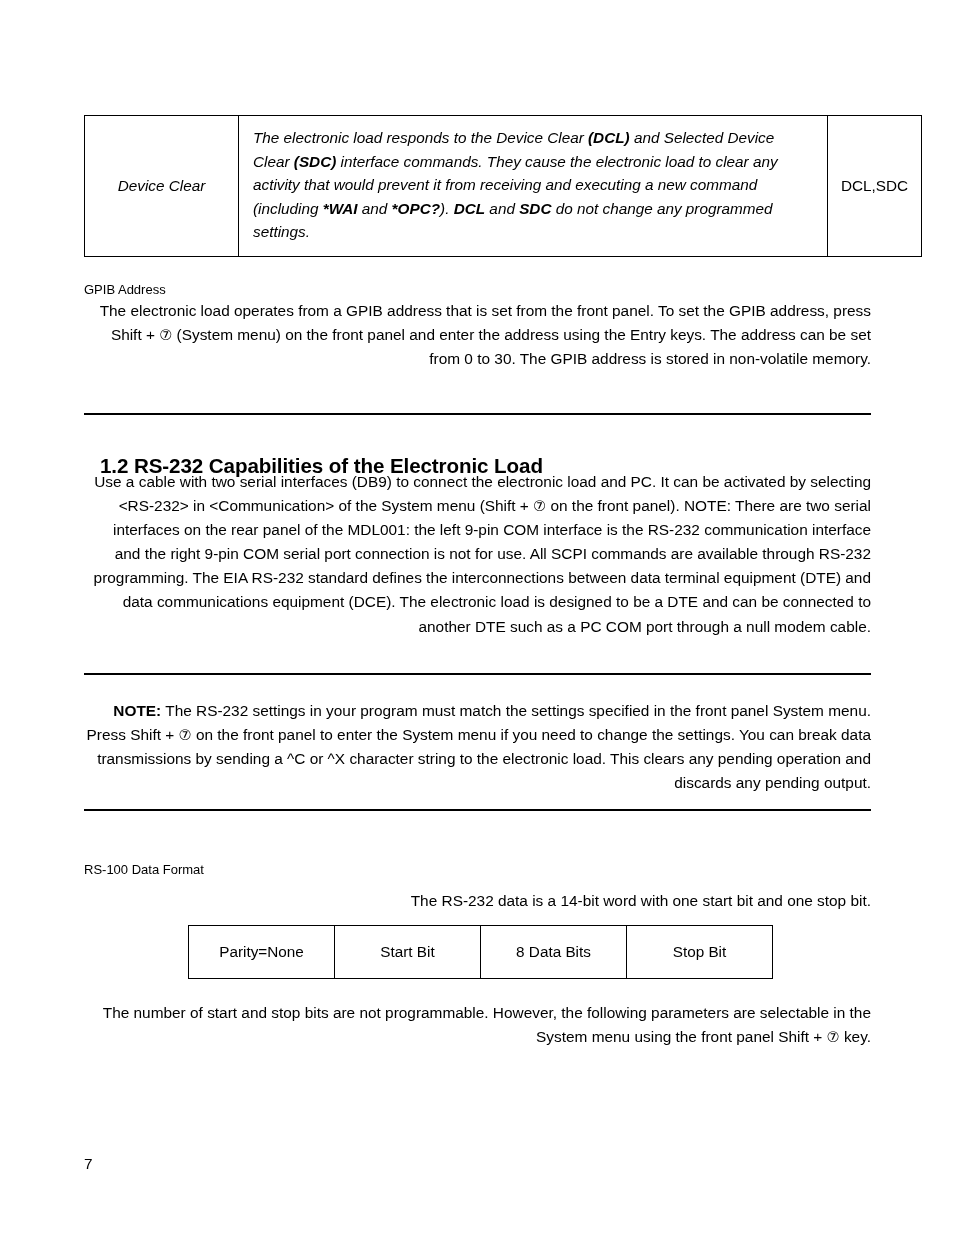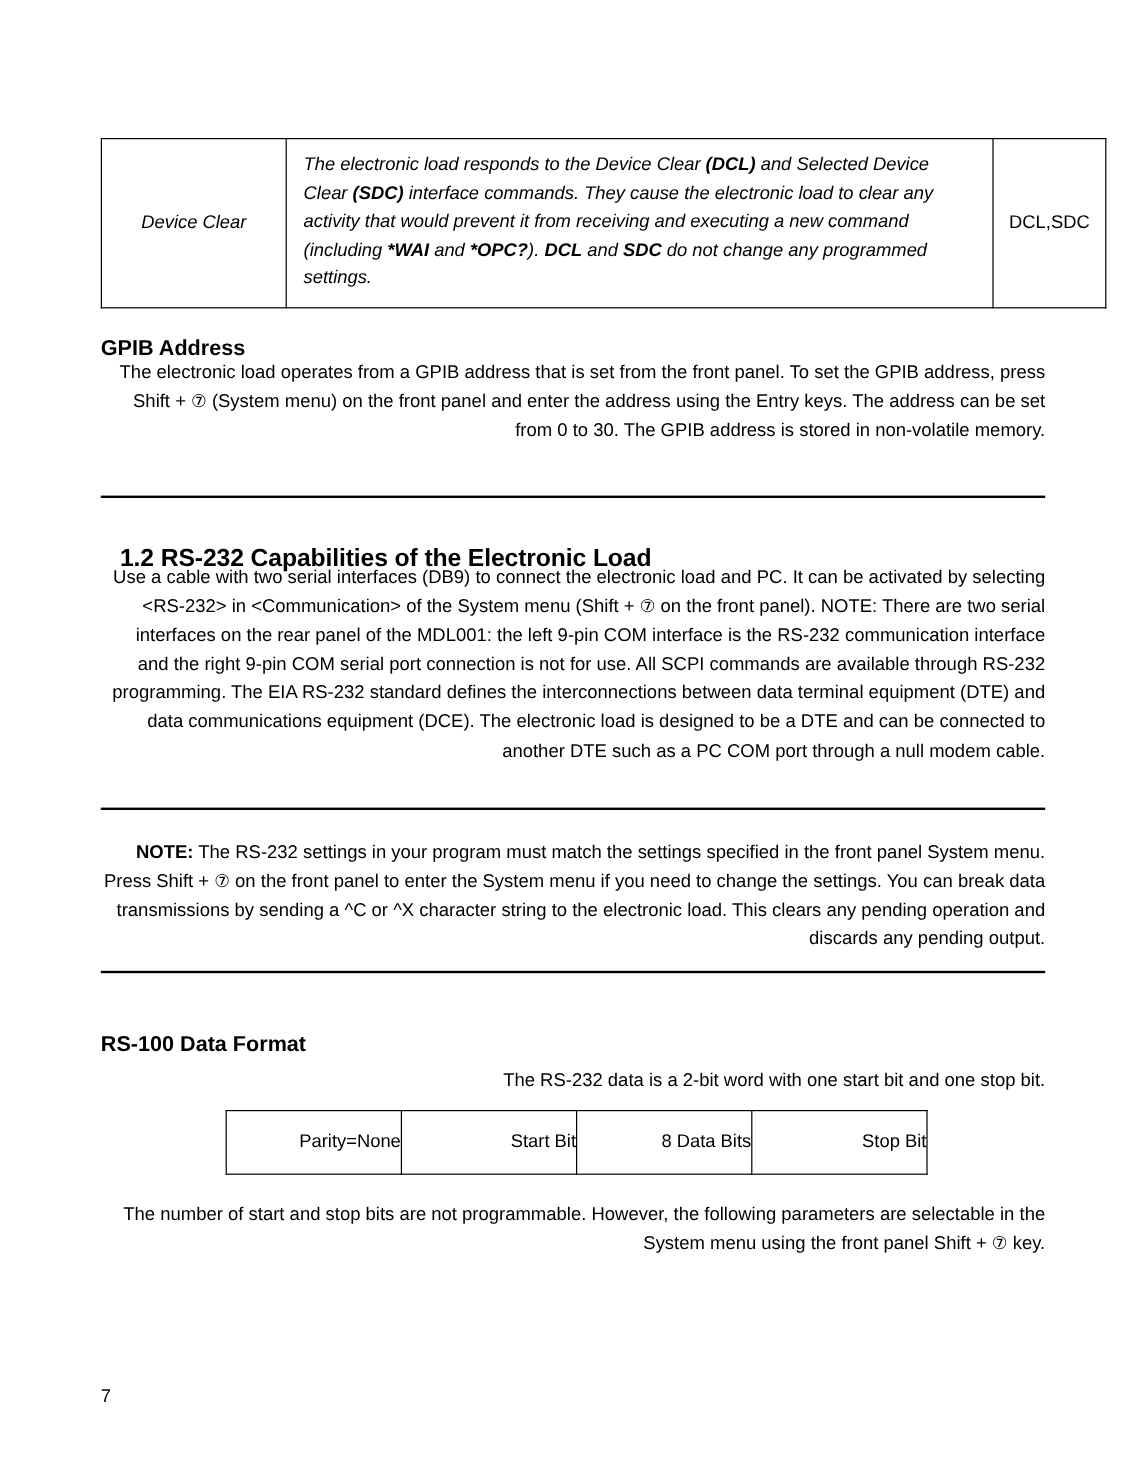--- a/index.html
+++ b/index.html
@@ -56,33 +56,33 @@
   
   #format-table {
     position: absolute;
     left: 104px;
     top: 925px;
     width: 580px;
   }
   #format-table td {
     width: 145px;
     height: 52px;
-    text-align: right;
+    text-align: center;
   }
 
   
   .para {
     font-size: 15.4px;
     line-height: 24.1px;
     text-align: right;
   }
   .sub-head {
-    font-size: 18px;
+    font-size: 13px;
     line-height: 24.1px;
-    font-weight: bold;
+    font-weight: normal;
   }
   h2.section-title {
     font-size: 20.6px;
     line-height: 26px;
     font-weight: bold;
     margin: 16px;
     letter-spacing: -0.1px;
   }
   .rule {
     border: none;
@@ -134,21 +134,21 @@
     <h2 class="section-title" id="sec-title">1.2 RS-232 Capabilities of the Electronic Load</h2>
     <div class="para" id="sec-para"><span>Use a cable with two serial interfaces (DB9) to connect the electronic load and PC. It can be activated by selecting &lt;RS-232&gt; in &lt;Communication&gt; of the System menu (Shift + </span><span class="circ">⑦</span><span> on the front panel). NOTE: There are two serial interfaces on the rear panel of the MDL001: the left 9-pin COM interface is the RS-232 communication interface and the right 9-pin COM serial port connection is not for use. All SCPI commands are available through RS-232 programming. The EIA RS-232 standard defines the interconnections between data terminal equipment (DTE) and data communications equipment (DCE). The electronic load is designed to be a DTE and can be connected to another DTE such as a PC COM port through a null modem cable.</span></div>
 
     <hr class="rule" id="rule-note-1">
     <div class="para" id="note-para">
       <b>NOTE:</b><span><span> The RS-232 settings in your program must match the settings specified in the front panel System menu. Press Shift + </span><span class="circ">⑦</span><span> on the front panel to enter the System menu if you need to change the settings. You can break data transmissions by sending a ^C or ^X character string to the electronic load. This clears any pending operation and discards any pending output.</span></span>
     </div>
     <hr class="rule" id="rule-note-2">
 
     <div class="sub-head" id="fmt-head">RS-100 Data Format</div>
-    <div class="para" id="fmt-para">The RS-232 data is a 2-bit word with one start bit and one stop bit.</div>
+    <div class="para" id="fmt-para">The RS-232 data is a 14-bit word with one start bit and one stop bit.</div>
 
     <table class="doc-table" id="format-table">
       <tbody>
         <tr>
           <td>Parity=None</td>
           <td>Start Bit</td>
           <td>8 Data Bits</td>
           <td>Stop Bit</td>
         </tr>
       </tbody>

